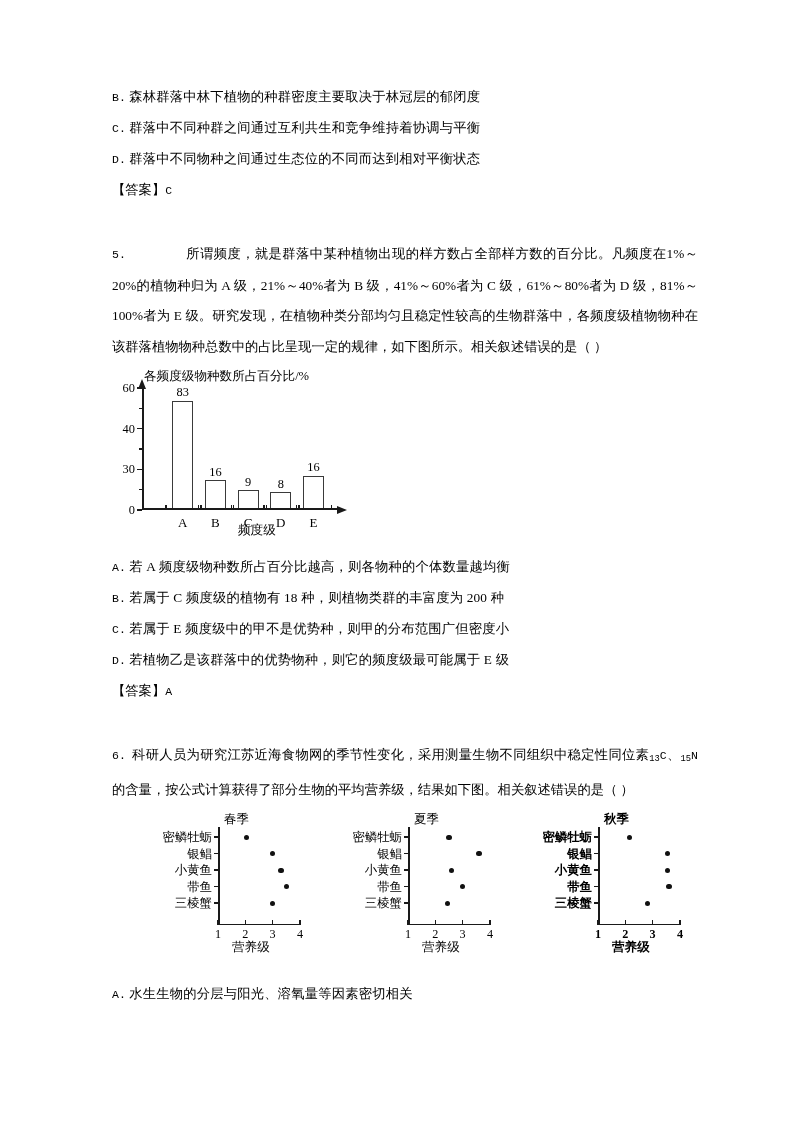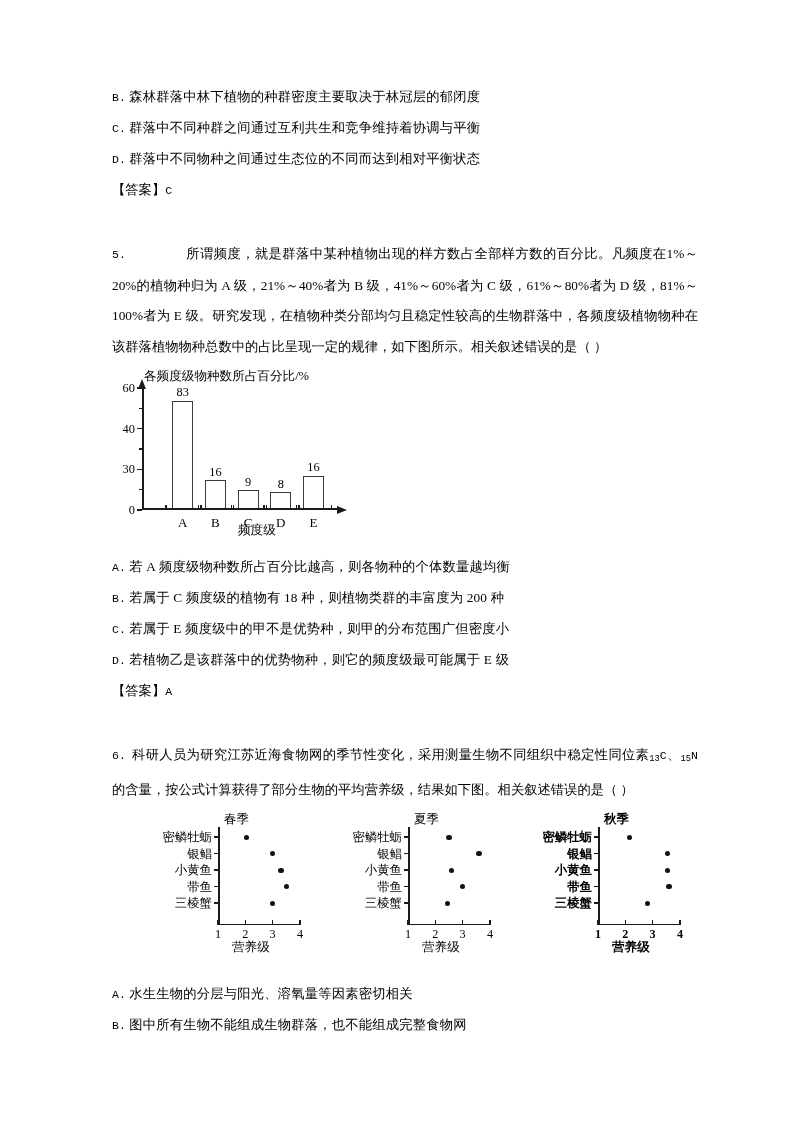--- a/index.html
+++ b/index.html
@@ -421,19 +421,15 @@
       </div>
     </div>
 
   <div class="spacer-sm"></div>
 
   <div>
     <div class="opt">
       <span class="lbl">A.</span>
       <span>水生生物的分层与阳光、溶氧量等因素密切相关</span>
     </div>
-    <div class="opt">
-      <span class="lbl">B.</span>
-      <span>图中所有生物不能组成生物群落，也不能组成完整食物网</span>
-    </div>
   </div>
 
 </div>
 
 </body></html>

